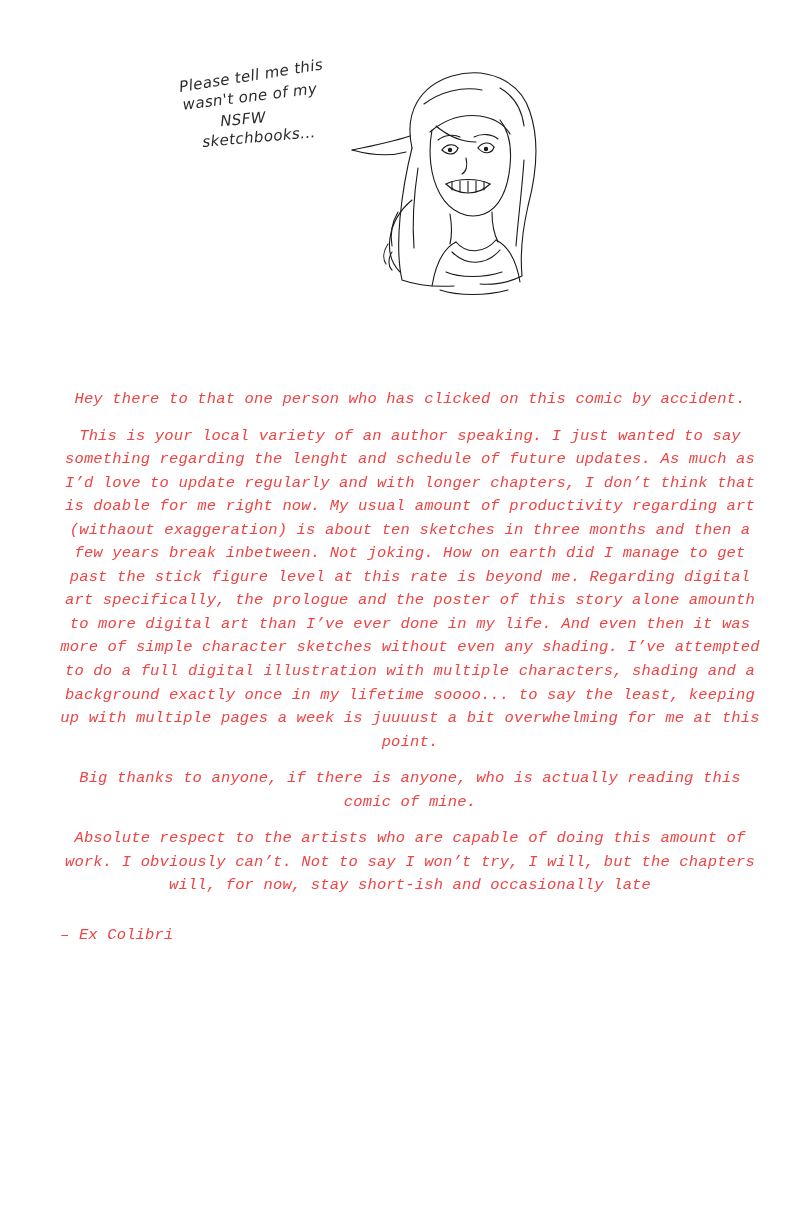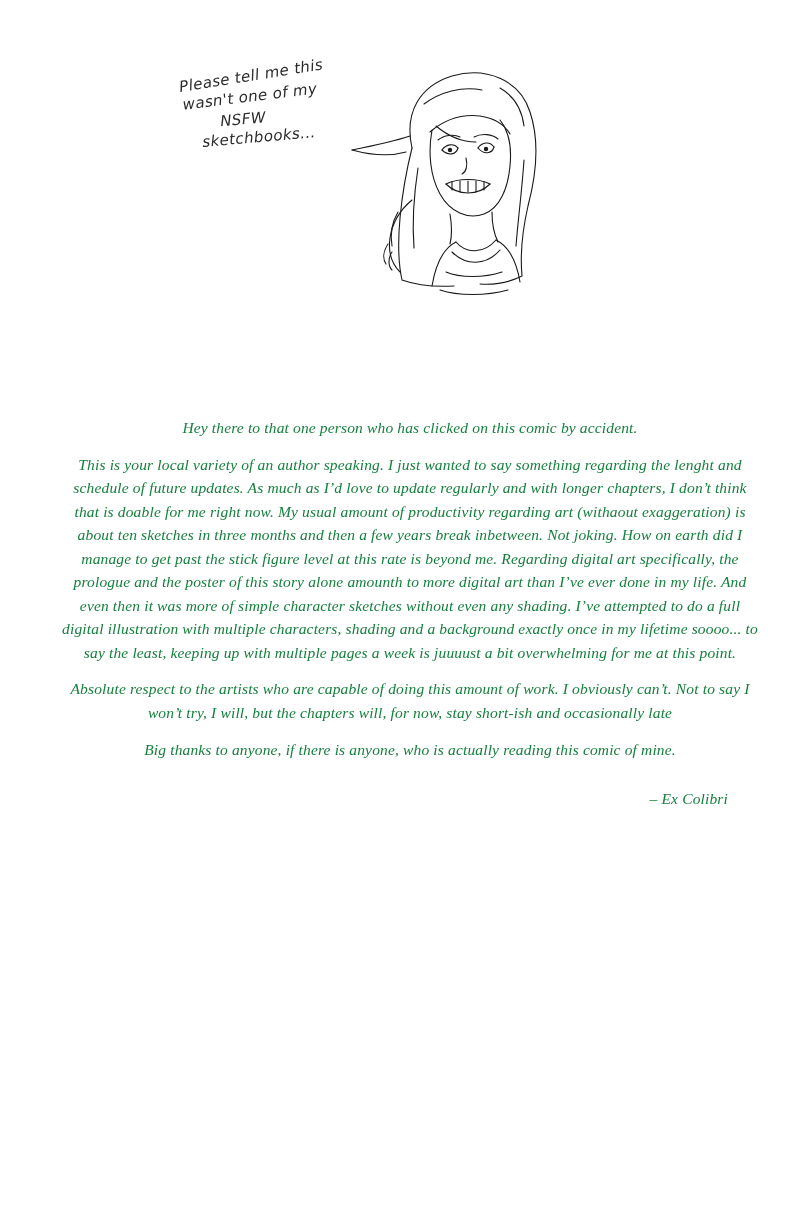--- a/index.html
+++ b/index.html
@@ -60,43 +60,41 @@
   .handwritten-note .l2 { transform: rotate(-7deg); margin-left: 4px; margin-top: 6px; }
   .handwritten-note .l3 { transform: rotate(-5deg); margin-left: 42px; margin-top: 6px; }
   .handwritten-note .l4 { transform: rotate(-5deg); margin-left: 24px; margin-top: 5px; }
 
   
   .note-block {
     position: absolute;
     left: 60px;
     top: 388px;
     width: 700px;
-    font-family: Liberation Serif, serif;
+    font-family: Liberation Mono, monospace;
     font-size: 15.5px;
     font-style: italic;
     line-height: 1.52;
-    color: #15803d;
+    color: #ef4444;
     letter-spacing: 0.15px;
-    margin-top: 28px;
   }
 
   .para {
     margin: 0 0 0 0;
     text-align: center;
   }
   .para + .para {
     margin-top: 13px;
   }
   .para.tight + .para.tight {
     margin-top: 0px;
   }
 
   .signature {
     margin-top: 26px;
-    text-align: right;
     padding-right: 32px;
     font-style: italic;
     font-size: 15.5px;
   }
 </style>
 </head>
 <body>
 
 <div class="page">
 
@@ -167,18 +165,18 @@
       <span class="l l1">Please tell me this</span>
       <span class="l l2">wasn't one of my</span>
       <span class="l l3">NSFW</span>
       <span class="l l4">sketchbooks...</span>
     </div>
   </div>
 
   <div class="note-block">
     <p class="para">Hey there to that one person who has clicked on this comic by accident.</p>
     <p class="para">This is your local variety of an author speaking. I just wanted to say something regarding the lenght and schedule of future updates. As much as I’d love to update regularly and with longer chapters, I don’t think that is doable for me right now. My usual amount of productivity regarding art (withaout exaggeration) is about ten sketches in three months and then a few years break inbetween. Not joking. How on earth did I manage to get past the stick figure level at this rate is beyond me. Regarding digital art specifically, the prologue and the poster of this story alone amounth to more digital art than I’ve ever done in my life. And even then it was more of simple character sketches without even any shading. I’ve attempted to do a full digital illustration with multiple characters, shading and a background exactly once in my lifetime soooo... to say the least, keeping up with multiple pages a week is juuuust a bit overwhelming for me at this point.</p>
+    <p class="para">Big thanks to anyone, if there is anyone, who is actually reading this comic of mine.</p>
     <p class="para tight">Absolute respect to the artists who are capable of doing this amount of work. I obviously can’t. Not to say I won’t try, I will, but the chapters will, for now, stay short-ish and occasionally late</p>
-    <p class="para">Big thanks to anyone, if there is anyone, who is actually reading this comic of mine.</p>
     <div class="signature">– Ex Colibri</div>
   </div>
 
 </div>
 
 </body></html>

